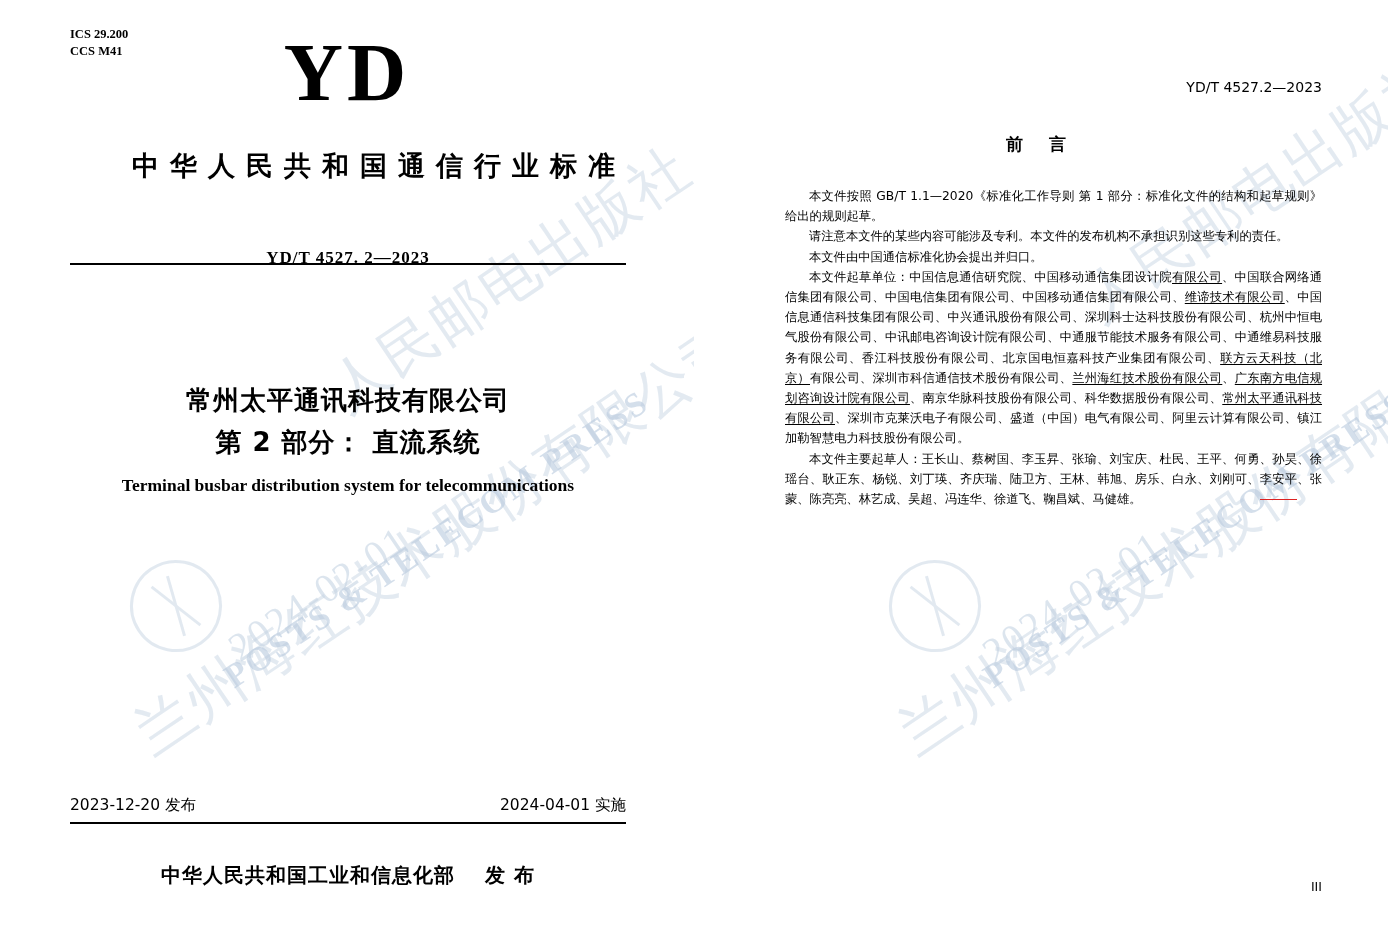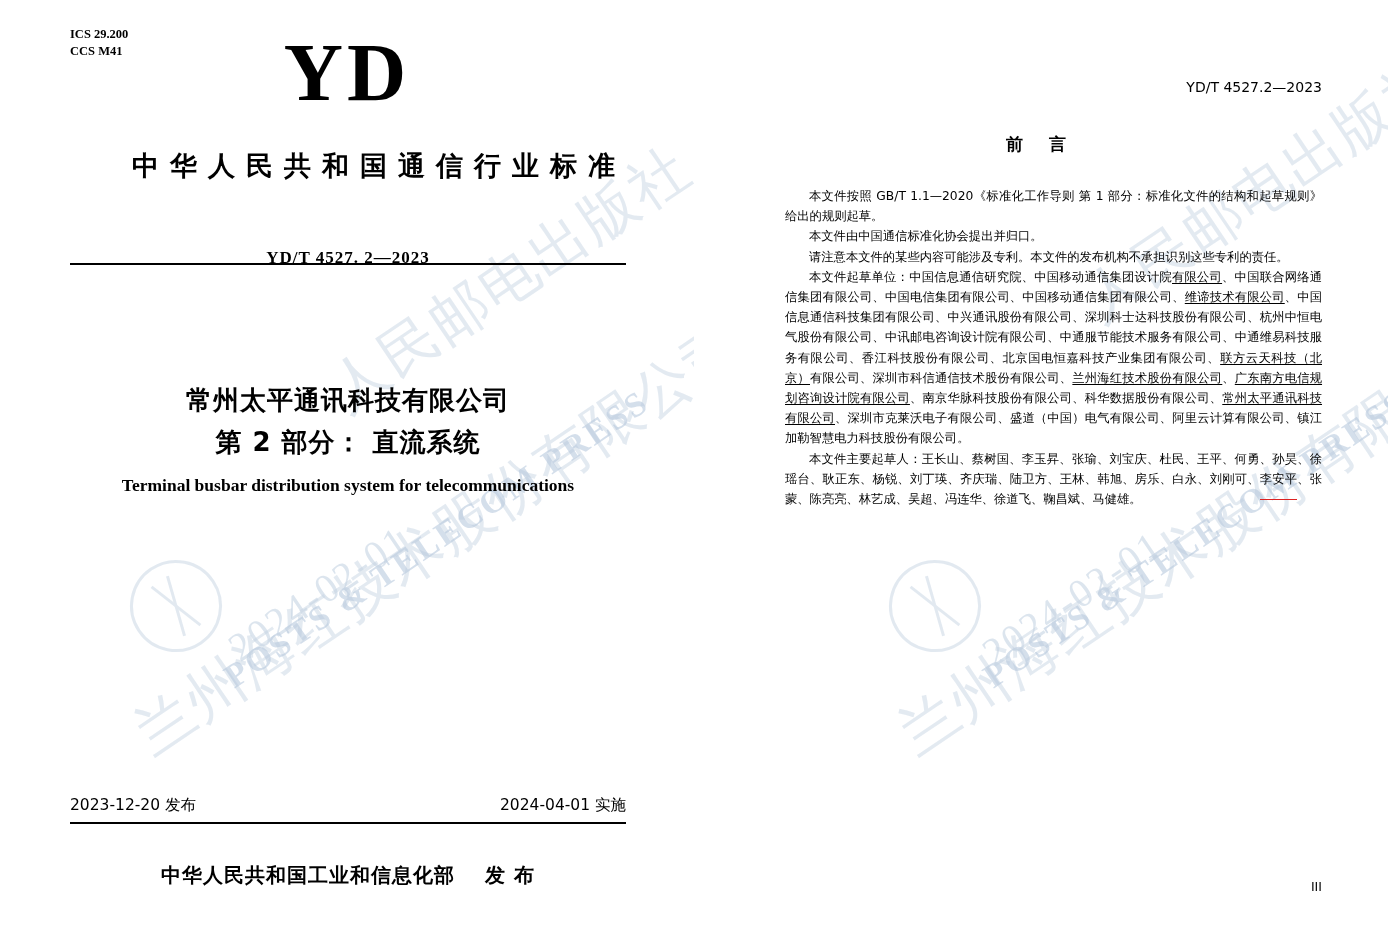--- a/index.html
+++ b/index.html
@@ -305,22 +305,22 @@
   <div class="wm wm-en" style="left:250px; top:520px; transform:rotate(-34deg);">POSTS &amp; TELECOM PRESS</div>
   <div class="wm wm-date" style="left:275px; top:575px; transform:rotate(-34deg);">2024-02-01</div>
   <div class="wm wm-logo" style="left:195px; top:560px; transform:rotate(-34deg);"></div>
 
   <div class="std-no-head">YD/T 4527.2—2023</div>
 
   <div class="fw-title">前  言</div>
 
   <div class="fw-body">
     <p>本文件按照 GB/T 1.1—2020《标准化工作导则 第 1 部分：标准化文件的结构和起草规则》给出的规则起草。</p>
+    <p>请注意本文件的某些内容可能涉及专利。本文件的发布机构不承担识别这些专利的责任。</p>
     <p>本文件由中国通信标准化协会提出并归口。</p>
-    <p>请注意本文件的某些内容可能涉及专利。本文件的发布机构不承担识别这些专利的责任。</p>
     <p>
       <span>本文件起草单位：</span>中国信息通信研究院、中国移动通信集团设计院<span class="u">有限公司</span>、中国联合网络通信集团有限公司、中国电信集团有限公司、中国移动通信集团有限公司、<span class="u">维谛技术有限公司</span>、中国信息通信科技集团有限公司、中兴通讯股份有限公司、深圳科士达科技股份有限公司、杭州中恒电气股份有限公司、中讯邮电咨询设计院有限公司、中通服节能技术服务有限公司、中通维易科技服务有限公司、香江科技股份有限公司、北京国电恒嘉科技产业集团有限公司、<span class="u">联方云天科技（北京）</span>有限公司、深圳市科信通信技术股份有限公司、<span class="u">兰州海红技术股份有限公司</span>、<span class="u">广东南方电信规划咨询设计院有限公司</span>、南京华脉科技股份有限公司、科华数据股份有限公司、<span class="u">常州太平通讯科技有限公司</span>、深圳市克莱沃电子有限公司、盛道（中国）电气有限公司、阿里云计算有限公司、镇江加勒智慧电力科技股份有限公司。
     </p>
     <p>
       <span>本文件主要起草人：</span>王长山、蔡树国、李玉昇、张瑜、刘宝庆、杜民、王平、何勇、孙昊、徐瑶台、耿正东、杨锐、刘丁瑛、齐庆瑞、陆卫方、王林、韩旭、房乐、白永、刘刚可、<span class="ur">李安平</span>、张蒙、陈亮亮、林艺成、吴超、冯连华、徐道飞、鞠昌斌、马健雄。
     </p>
   </div>
 
   <div class="pageno">III</div>
 </div>

